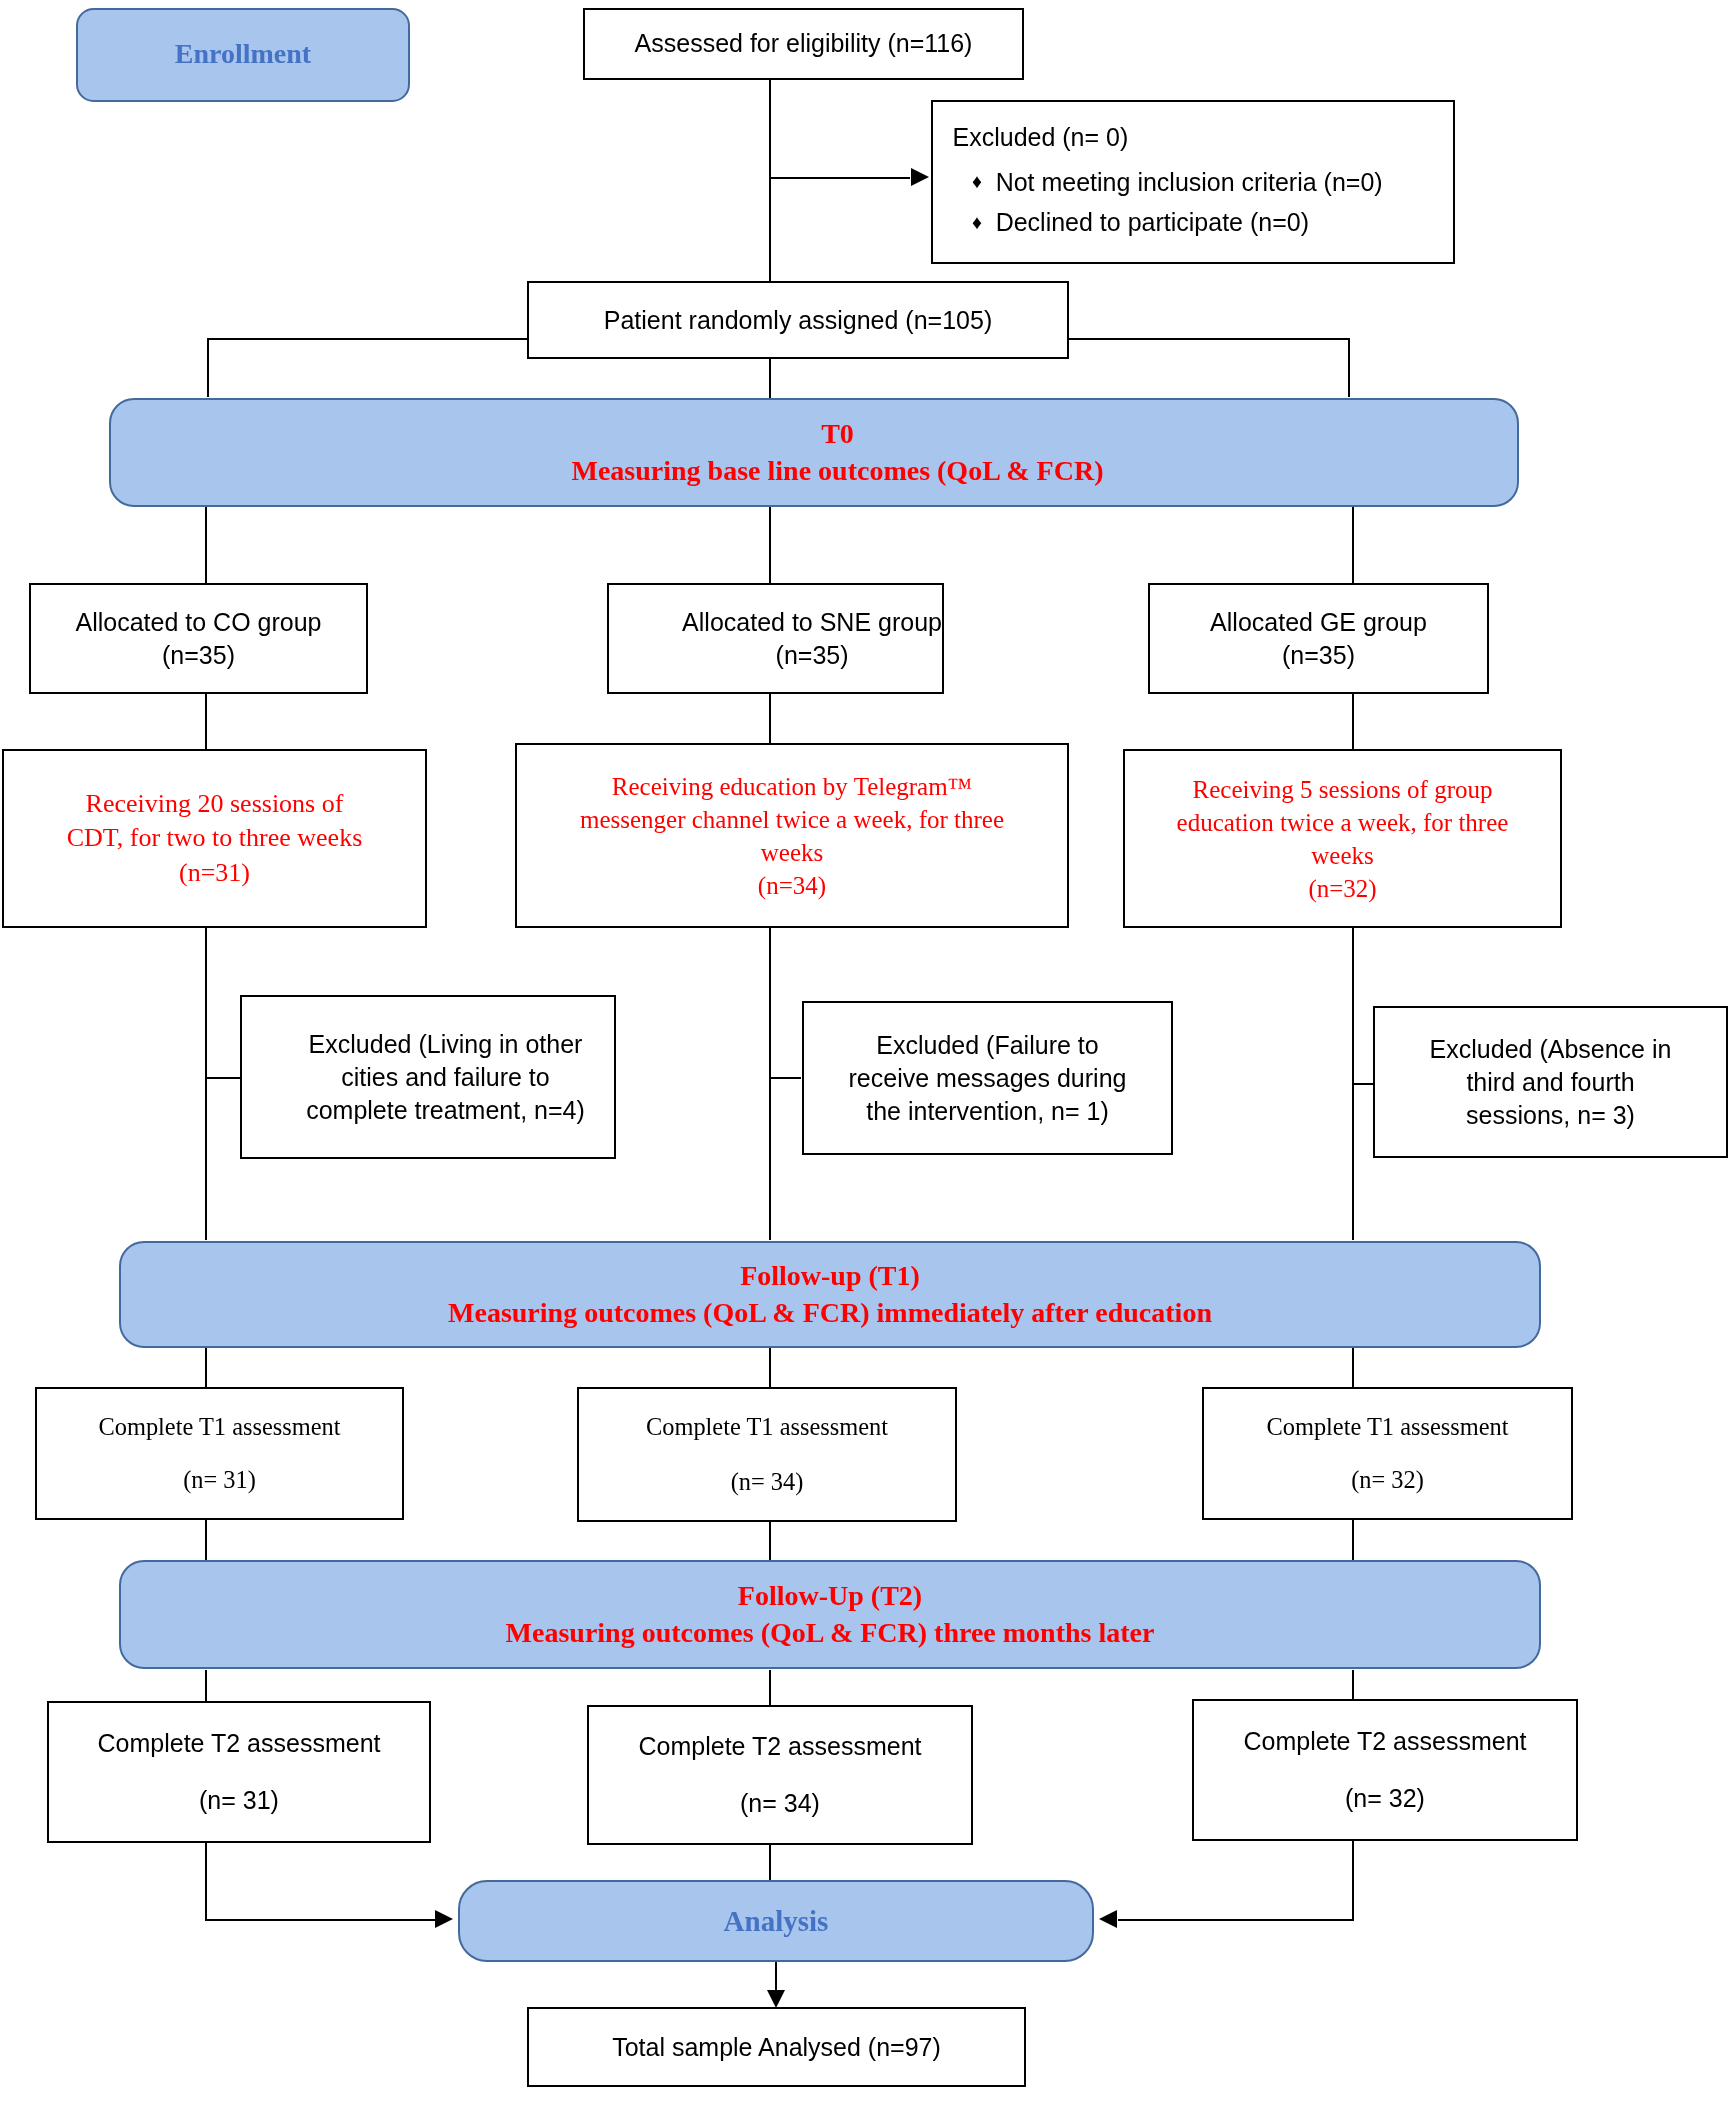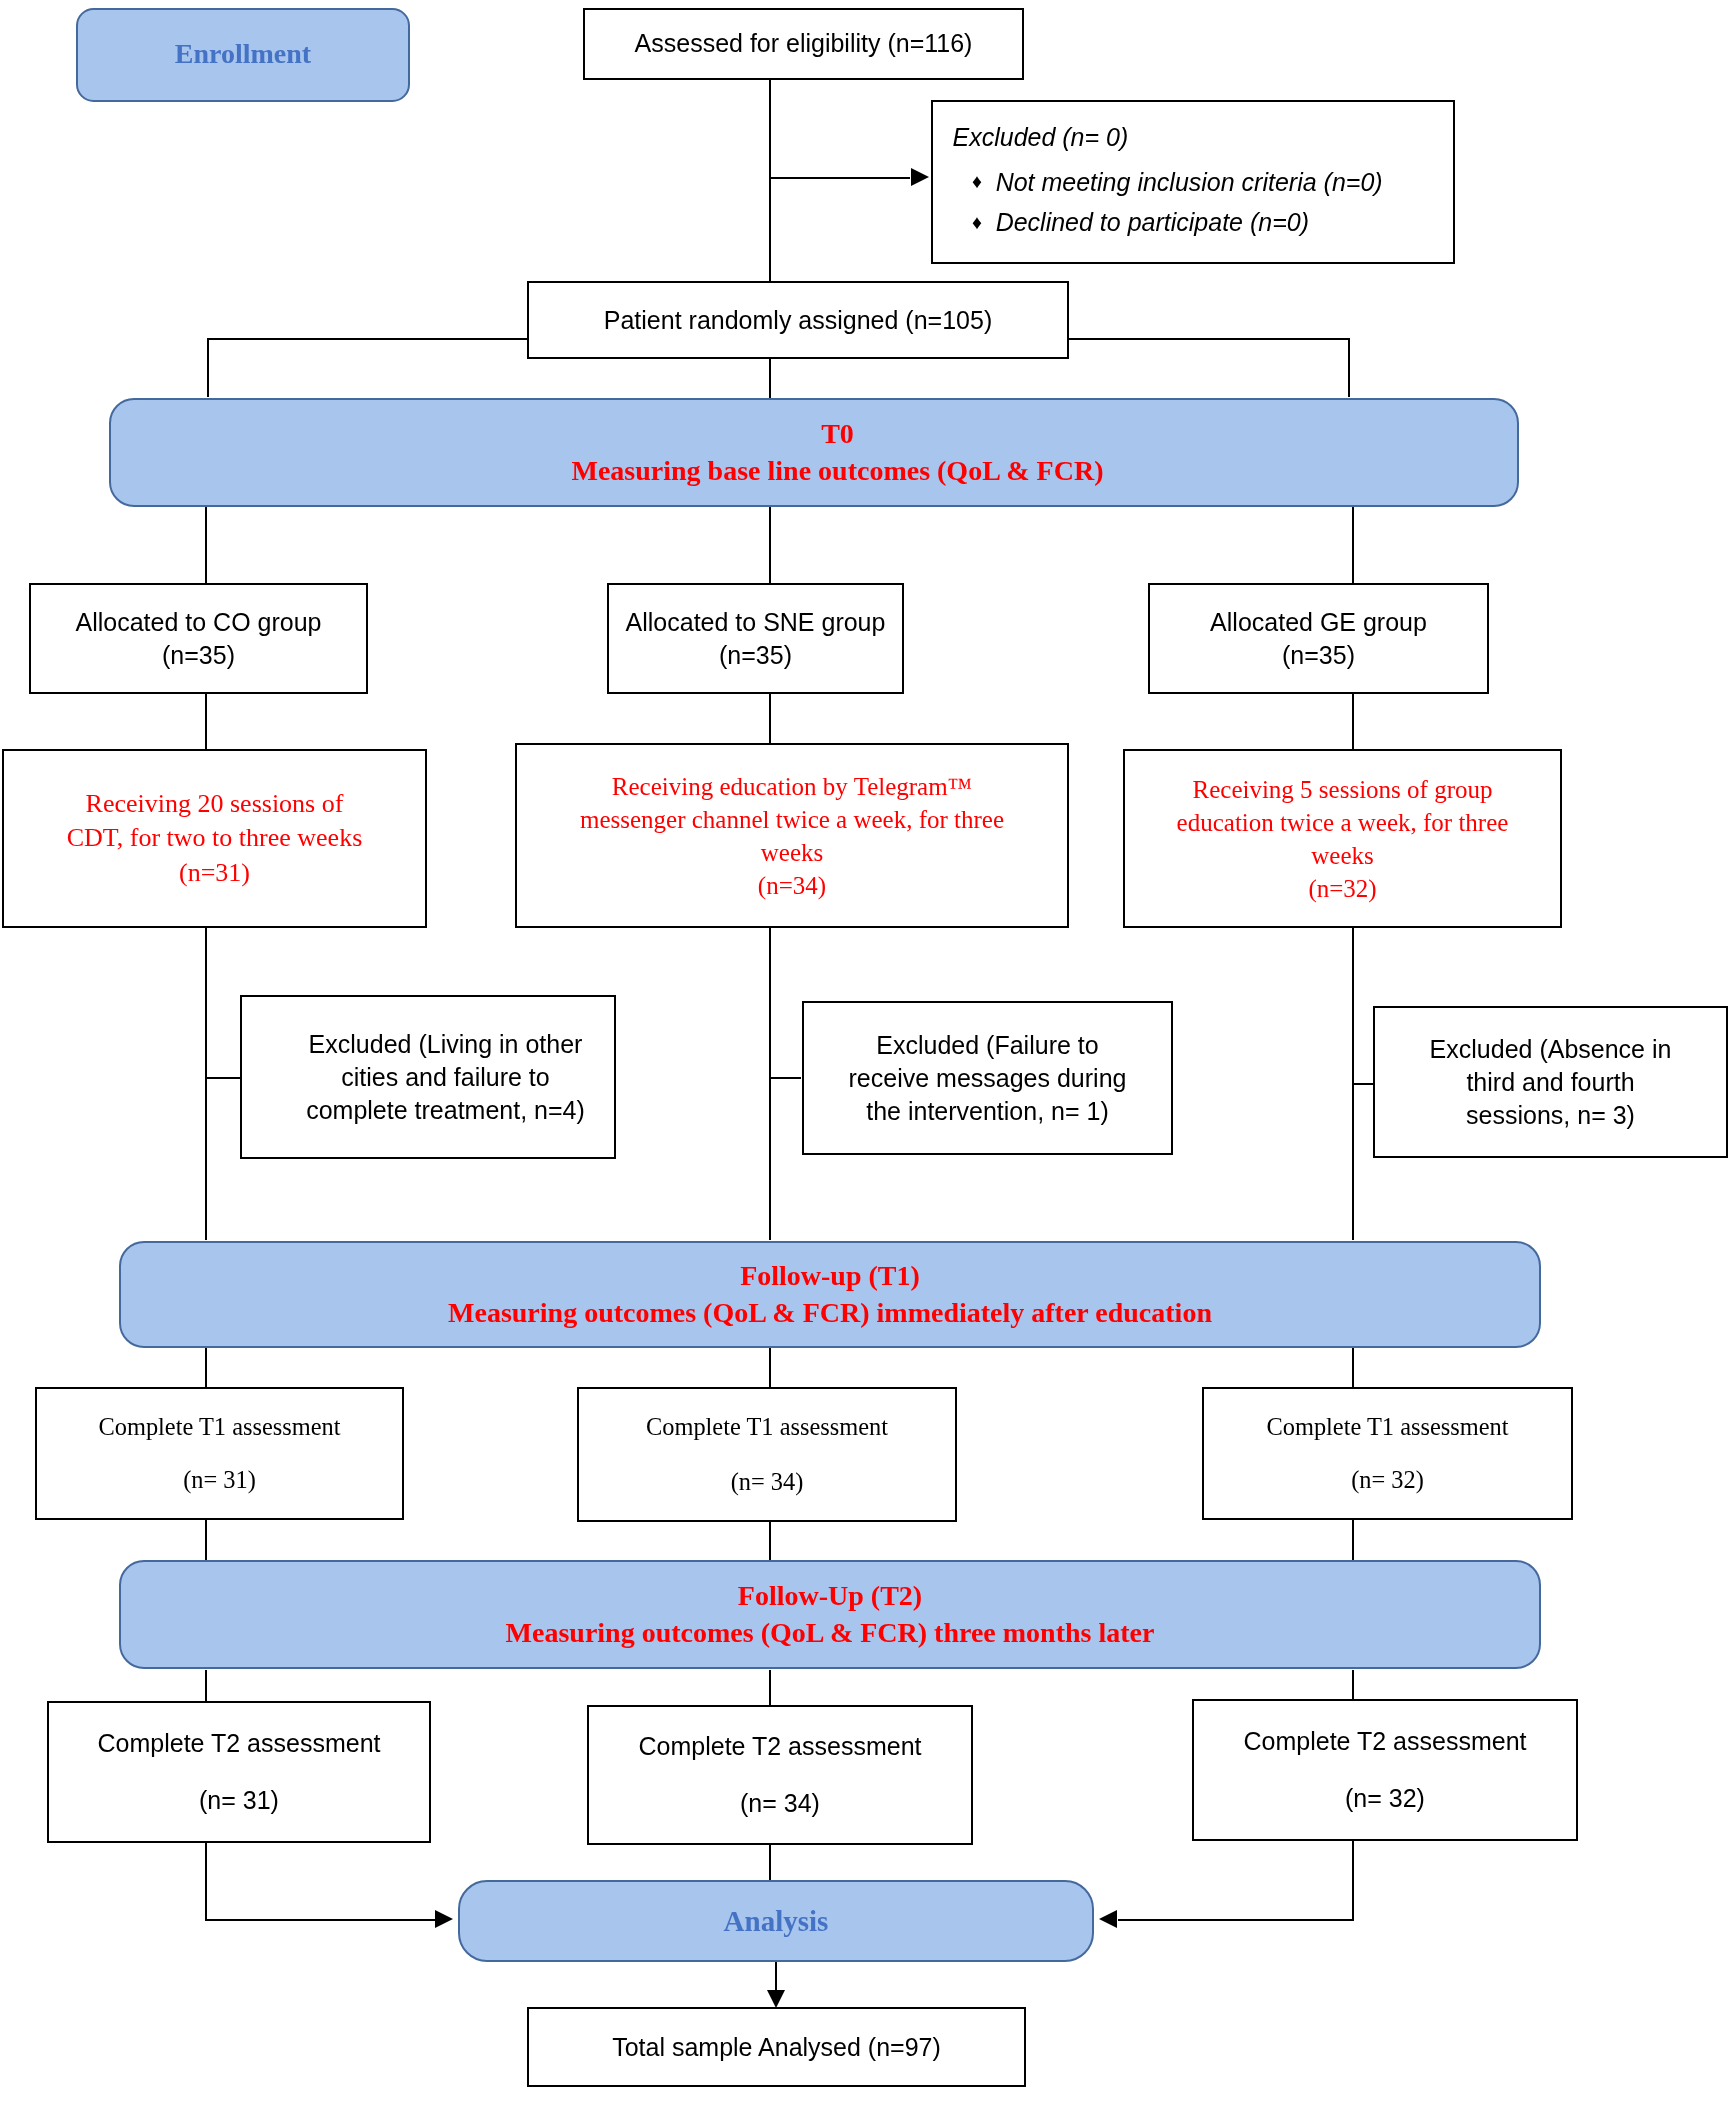--- a/index.html
+++ b/index.html
@@ -47,21 +47,21 @@
 
   <div class="box" style="left:583px; top:7.8px; width:441px; height:72px;">
     <span>Assessed for eligibility (n=116)</span>
   </div>
 
   <div class="vline" style="left:769px; top:80px; height:201px;"></div>
 
   <div class="hline" style="left:769px; top:177px; width:141px;"></div>
   <div class="arr right" style="left:911px; top:168px;"></div>
 
-  <div class="box exc-box" style="left:931px; top:100px; width:524px; height:164px;font-style:italic;">
+  <div class="box exc-box" style="left:931px; top:100px; width:524px; height:164px;">
     <div class="exc-title">Excluded (n= 0)</div>
     <div class="exc-item">
       <span class="bullet">♦</span>
       <span>Not meeting inclusion criteria (n=0)</span>
     </div>
     <div class="exc-item">
       <span class="bullet">♦</span>
       <span>Declined to participate (n=0)</span>
     </div>
   </div>
@@ -82,21 +82,21 @@
   </div>
 
   <div class="vline" style="left:205px; top:507px; height:76px;"></div>
   <div class="vline" style="left:769px; top:507px; height:76px;"></div>
   <div class="vline" style="left:1352px; top:507px; height:76px;"></div>
 
   <div class="box" style="left:29px; top:583px; width:339px; height:111px;">
     <span>Allocated to CO group
 (n=35)</span>
   </div>
-  <div class="box" style="left:607px; top:583px; width:297px; height:111px;">
+  <div class="box" style="left:607px; top:583px; width:337px; height:111px;align-items:flex-end;">
     <span>Allocated to SNE group
 (n=35)</span>
   </div>
   <div class="box" style="left:1148px; top:583px; width:341px; height:111px;">
     <span>Allocated GE group
 (n=35)</span>
   </div>
 
   <div class="vline" style="left:205px; top:694px; height:55px;"></div>
   <div class="vline" style="left:769px; top:694px; height:49px;"></div>

